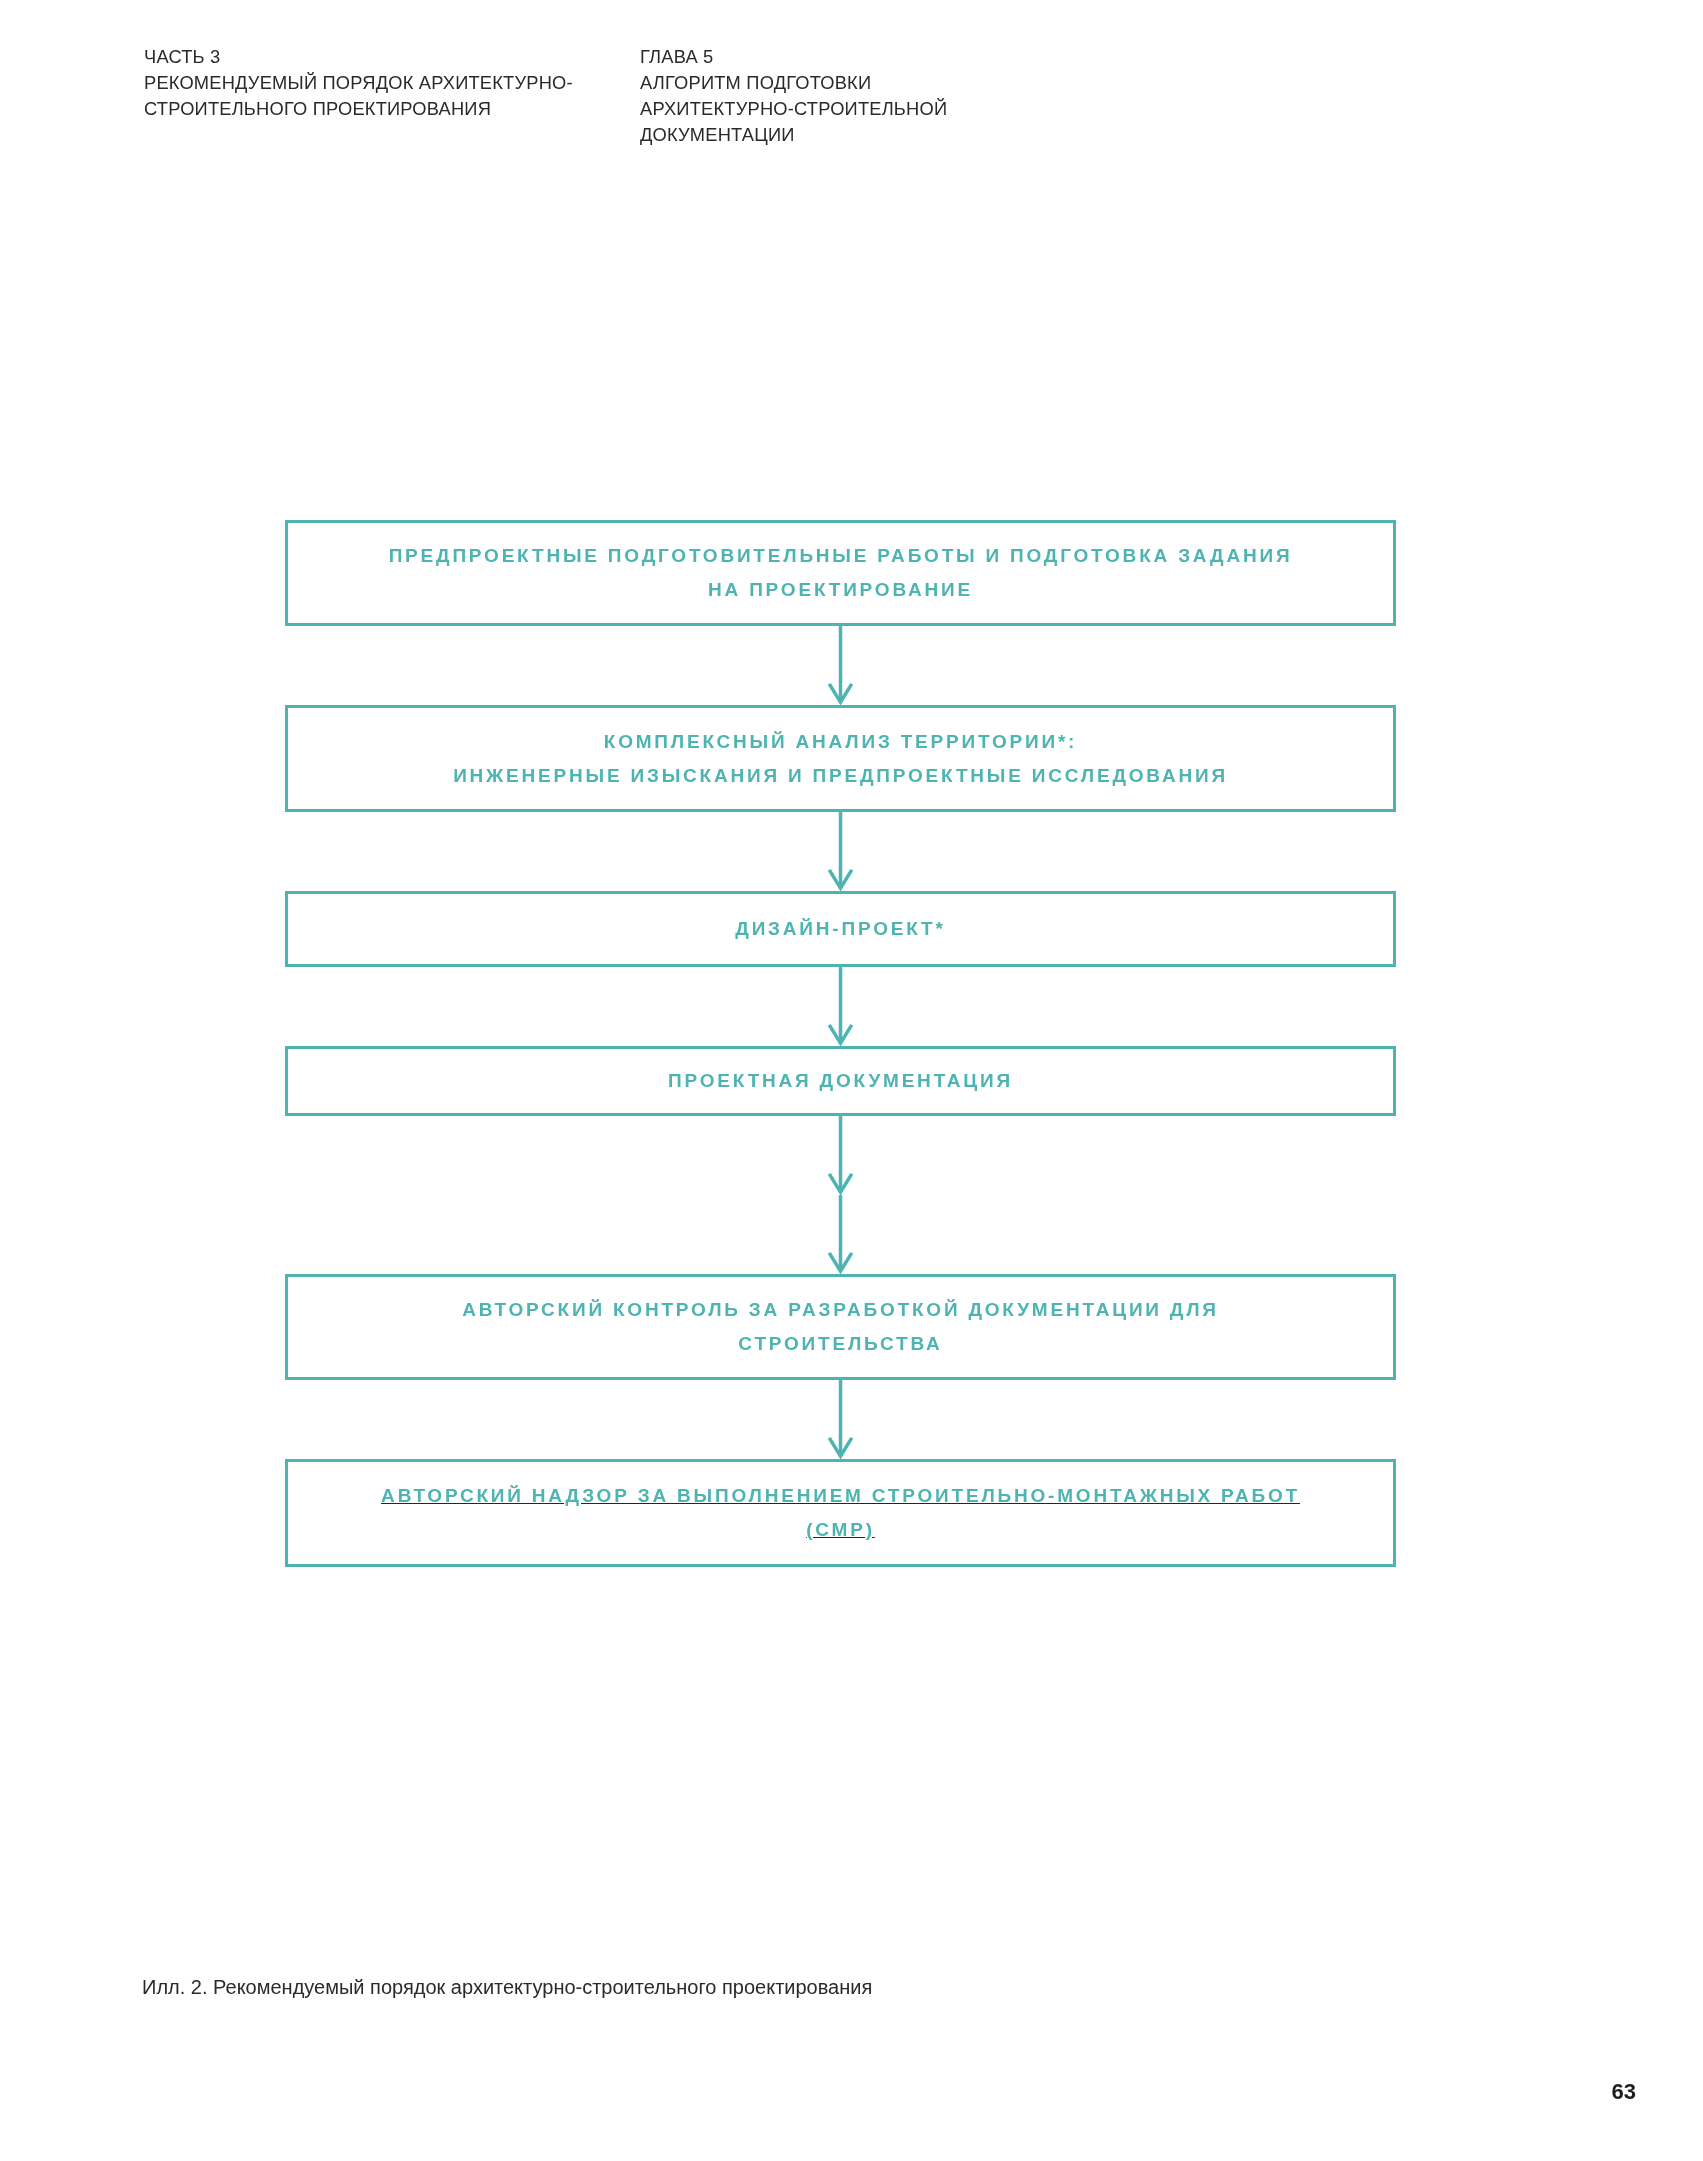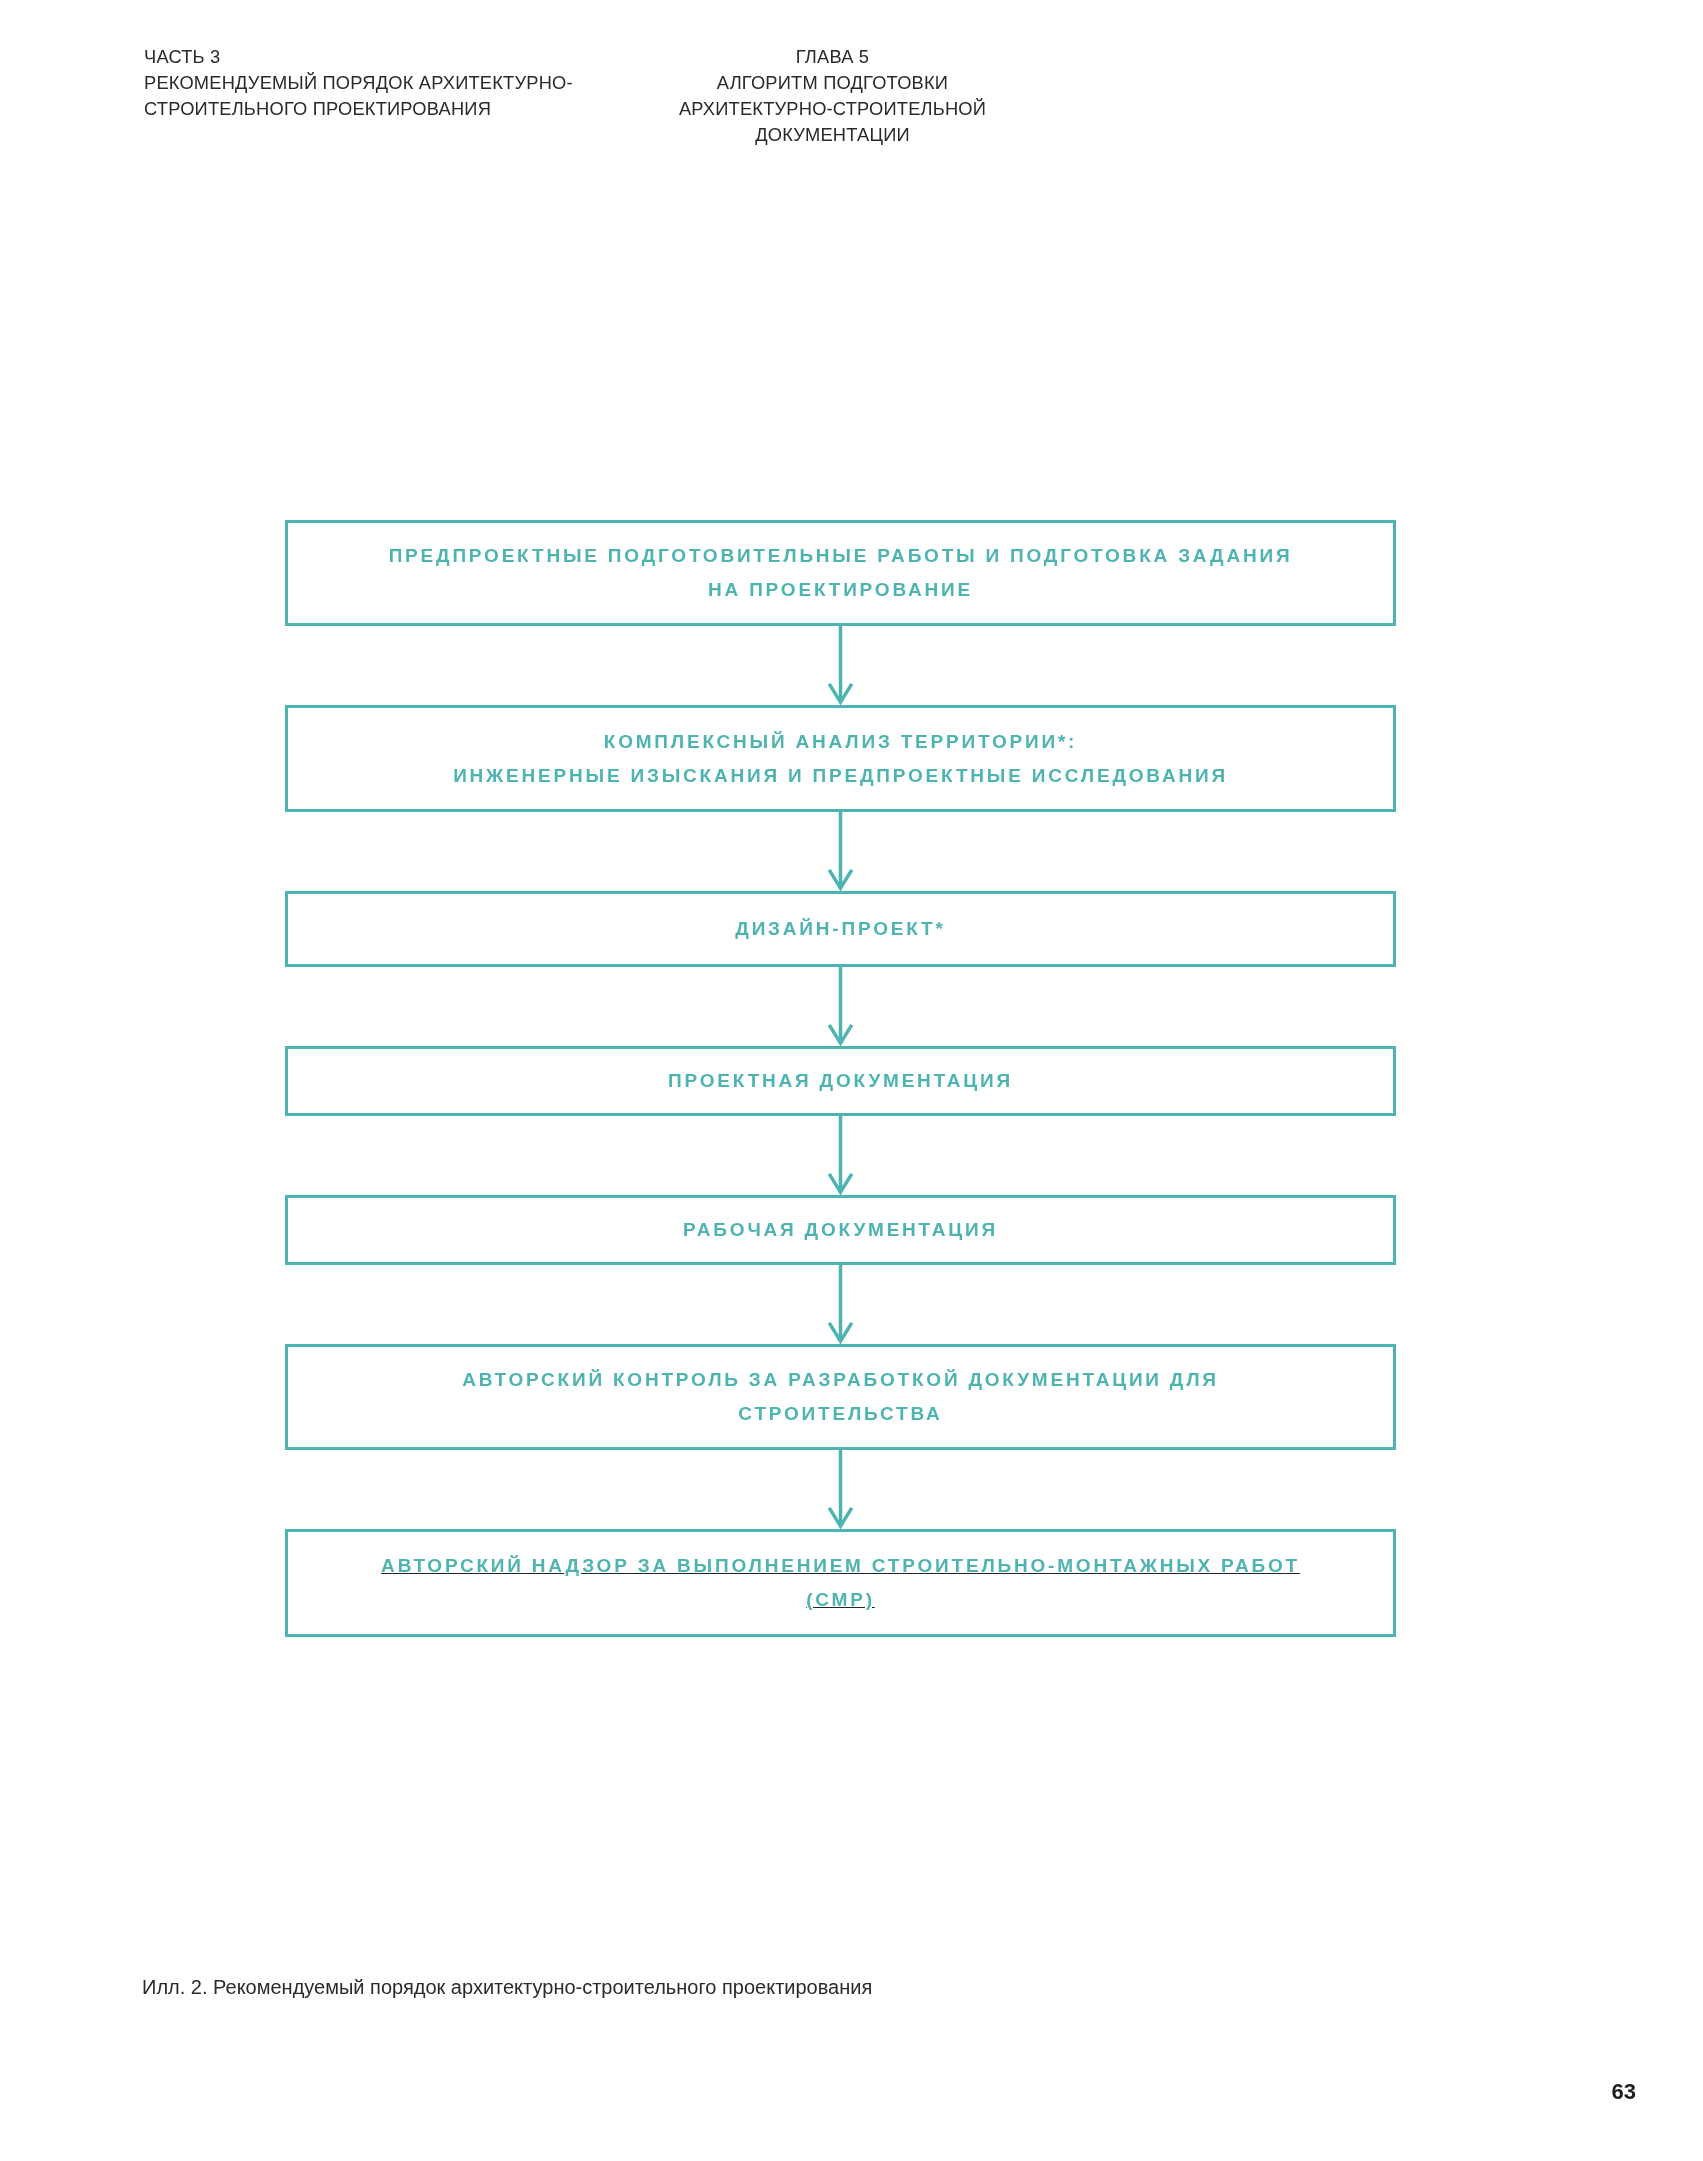--- a/index.html
+++ b/index.html
@@ -19,21 +19,21 @@
   .running-header {
     position: absolute;
     top: 44px;
     font-size: 18.3px;
     line-height: 26px;
     letter-spacing: 0.2px;
     color: #2b2a29;
     white-space: pre-line;
   }
   .running-header.left  { left: 144px; width: 457px; }
-  .running-header.right { left: 604px; width: 457px; text-align: center; }
+  .running-header.right { left: 640px; width: 457px; }
 
   
   .flowchart {
     position: absolute;
     left: 285px;
     top: 520px;
     width: 1111px;
     display: flex;
     flex-direction: column;
     align-items: stretch;
@@ -151,23 +151,20 @@
     <span class="flow-label">ПРОЕКТНАЯ ДОКУМЕНТАЦИЯ</span>
   </div>
 
   <div class="flow-arrow">
     <svg viewBox="0 0 44 112" aria-hidden="true">
       <line class="stroke" x1="22" y1="0" x2="22" y2="108"></line>
       <polyline class="stroke" points="6,82 22,108 38,82"></polyline>
     </svg>
   </div>
 
-  <div class="flow-box h100">
-    <span class="flow-label">РАБОЧАЯ ДОКУМЕНТАЦИЯ</span>
-  </div>
 
   <div class="flow-arrow">
     <svg viewBox="0 0 44 112" aria-hidden="true">
       <line class="stroke" x1="22" y1="0" x2="22" y2="108"></line>
       <polyline class="stroke" points="6,82 22,108 38,82"></polyline>
     </svg>
   </div>
 
   <div class="flow-box h151">
     <span class="flow-label">АВТОРСКИЙ КОНТРОЛЬ ЗА РАЗРАБОТКОЙ ДОКУМЕНТАЦИИ ДЛЯ

